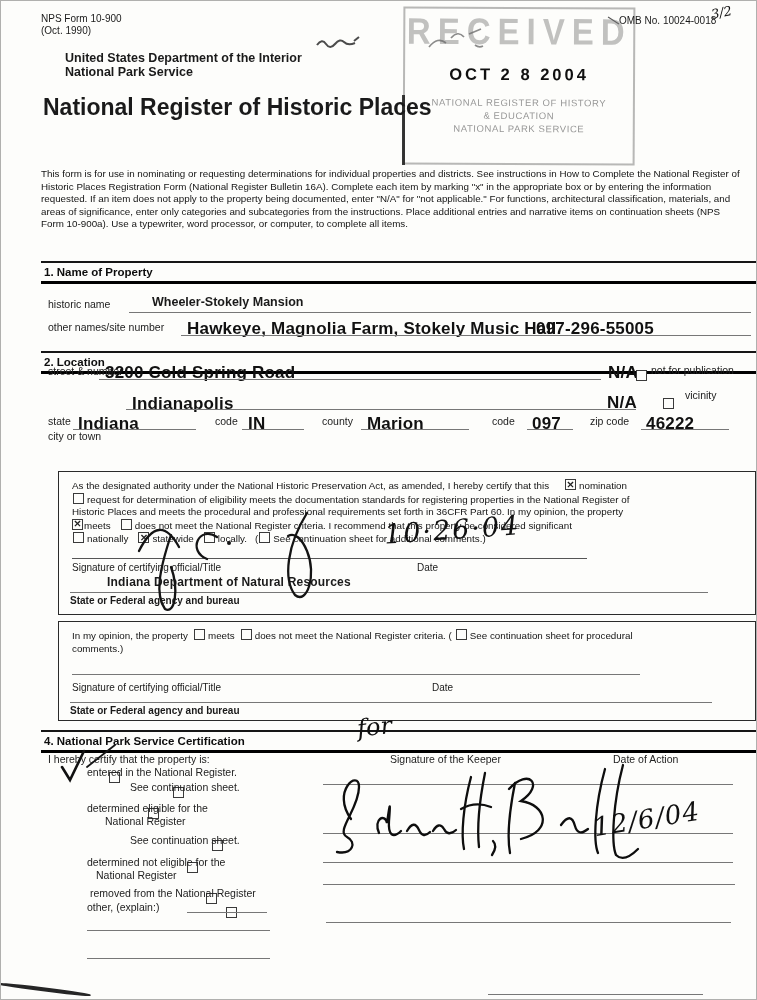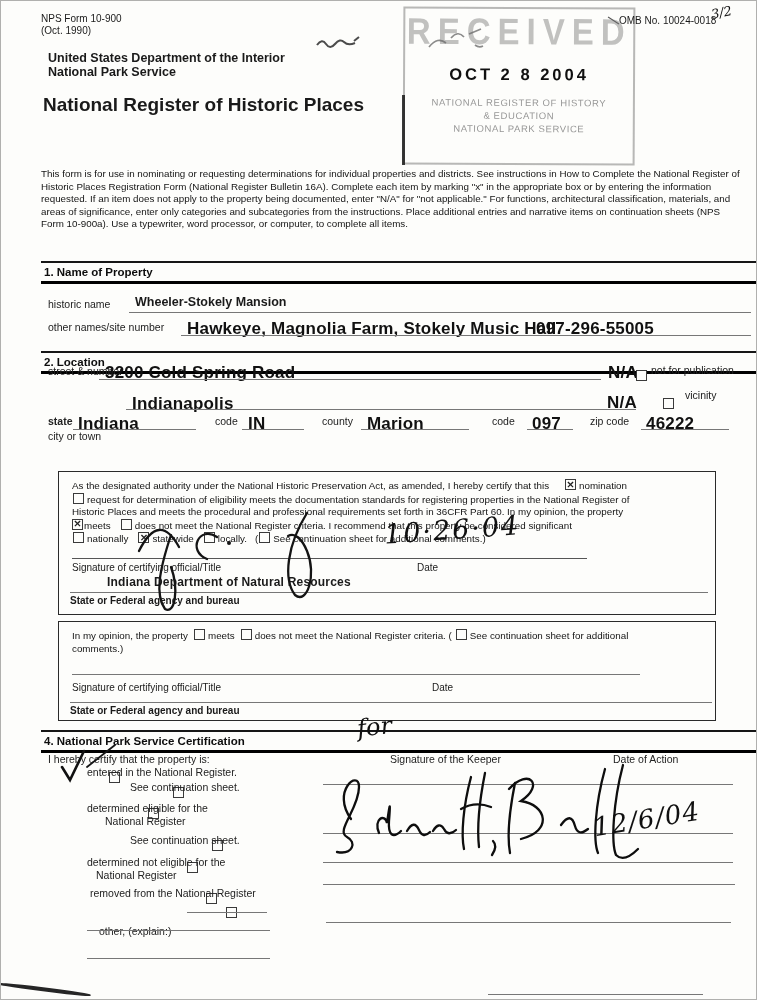--- a/index.html
+++ b/index.html
@@ -6,29 +6,29 @@
   .page{
     position:relative;width:757px;height:1000px;margin:0 auto;
     background:#fdfdfb;overflow:hidden;
     font-family:"Liberation Sans", sans-serif;color:#1a1a1a;
     border:1px solid #b0b0ae;box-sizing:border-box;
   }
   .abs{position:absolute;}
   .lbl{font-size:10.5px;color:#222;}
   .sm{font-size:10px;}
   .val{font-weight:bold;font-size:17px;color:#111;letter-spacing:.2px;}
-  .bigval{font-weight:bold;font-size:12.5px;}
+  .bigval{font-weight:bold;font-size:12.5px;margin-left:17px;}
   .line{position:absolute;border-top:1.2px solid #4a4a4a;height:0;}
   .line.lt{border-top:1px solid #777;}
   .sechead{
     position:absolute;left:40px;width:712px;
     border-top:2px solid #161616;border-bottom:3.5px solid #000;
     font-weight:bold;font-size:11.5px;padding:3px 0 3px 3px;color:#0d0d0d;
   }
-  .certbox{position:absolute;border:1.3px solid #2a2a2a;background:transparent;}
+  .certbox{position:absolute;border:1.3px solid #2a2a2a;background:transparent;padding-left:40px;}
   .para{font-size:9.8px;line-height:12.6px;color:#141414;}
   .cb{
     display:inline-block;width:9px;height:9px;border:1.2px solid #3a3a3a;
     position:relative;vertical-align:-1px;margin:0 3px 0 1px;background:#fdfdfb;
   }
   .cb.x::after{
     content:"\2715";position:absolute;left:0px;top:-1.5px;width:9px;
     font-size:9.5px;font-weight:bold;color:#222;text-align:center;line-height:11px;
   }
   .hand{
@@ -56,21 +56,21 @@
   
   <div class="abs sm" style="left:40px;top:12px;">NPS Form 10-900</div>
   <div class="abs sm" style="left:40px;top:24px;">(Oct. 1990)</div>
   <div class="abs sm" style="left:618px;top:14px;">OMB No. 10024-0018</div>
   <div class="abs hand" style="left:710px;top:4px;font-size:13px;transform:rotate(-12deg);">3/2</div>
   <div class="abs" style="left:606px;top:19px;width:13px;border-top:1.6px solid #555;transform:rotate(33deg);"></div>
 
   <div class="abs bigval" style="left:47px;top:50px;">United States Department of the Interior</div>
   <div class="abs bigval" style="left:47px;top:64px;">National Park Service</div>
 
-  <div class="abs" style="left:42px;top:93px;font-size:19px;font-weight:bold;">National Register of Historic Places</div>
+  <div class="abs" style="left:42px;top:93px;font-size:23px;font-weight:bold;">National Register of Historic Places</div>
 
   
   <svg class="abs" style="left:313px;top:34px;" width="48" height="16" viewBox="0 0 48 16">
     <path d="M3 10 q5 -7 9 -1 t9 0 t9 -2 t11 1 M40 6 l5 -4" stroke="#2c2c2c" stroke-width="2" fill="none" opacity=".85"></path>
   </svg>
   <svg class="abs" style="left:424px;top:24px;" width="62" height="28" viewBox="0 0 62 28">
     <path d="M4 22 q9 -11 17 -4 M26 13 q7 -8 13 -1 M44 9 l12 -5 M50 20 q4 3 8 1" stroke="#5a5a5a" stroke-width="1.7" fill="none" opacity=".7"></path>
   </svg>
 
   
@@ -108,21 +108,21 @@
   <div class="abs lbl" style="left:650px;top:363px;">not for publication</div>
 
   <div class="abs lbl" style="left:47px;top:389px;margin-top:40px;">city or town</div>
   <div class="abs val" style="left:131px;top:393px;">Indianapolis</div>
   <div class="line lt" style="left:125px;top:408px;width:478px;"></div>
   <div class="abs val" style="left:606px;top:392px;">N/A</div>
   <div class="line lt" style="left:602px;top:408px;width:33px;"></div>
   <span class="cb abs" style="left:642px;top:393px;"></span>
   <div class="abs lbl" style="left:684px;top:388px;">vicinity</div>
 
-  <div class="abs lbl" style="left:47px;top:414px;font-weight:bold;">state</div>
+  <div class="abs lbl" style="left:47px;top:414px;">state</div>
   <div class="abs val" style="left:77px;top:413px;">Indiana</div>
   <div class="line lt" style="left:72px;top:428px;width:123px;"></div>
   <div class="abs lbl" style="left:214px;top:414px;">code</div>
   <div class="abs val" style="left:247px;top:413px;">IN</div>
   <div class="line lt" style="left:241px;top:428px;width:62px;"></div>
   <div class="abs lbl" style="left:321px;top:414px;">county</div>
   <div class="abs val" style="left:366px;top:413px;">Marion</div>
   <div class="line lt" style="left:360px;top:428px;width:108px;"></div>
   <div class="abs lbl" style="left:491px;top:414px;">code</div>
   <div class="abs val" style="left:531px;top:413px;">097</div>
@@ -158,21 +158,21 @@
       <path d="M98 38 C 80 26 68 52 88 60"></path>
       <path d="M52 36 C 40 72 36 96 46 110 C 56 116 60 90 52 68"></path>
       <path d="M188 14 C 168 46 164 80 176 96 C 188 106 198 76 188 52 C 183 40 176 33 169 37"></path>
     </g>
     <circle cx="110" cy="44" r="2" fill="#141414"></circle>
   </svg>
   <div class="abs hand" style="left:383px;top:513px;font-size:27px;transform:rotate(-4deg);letter-spacing:2px;">10·26·04</div>
 
   <div class="certbox" style="left:57px;top:620px;width:656px;height:98px;">
     <div class="para" style="position:absolute;left:13px;top:7px;width:632px;">
-      <div><span>In my opinion, the property</span><span class="cb" style="margin-left:6px;"></span><span>meets</span><span class="cb" style="margin-left:6px;"></span><span>does not meet the National Register criteria.  (</span><span class="cb" style="margin-left:4px;"></span><span>See continuation sheet for additional</span></div>
+      <div><span>In my opinion, the property</span><span class="cb" style="margin-left:6px;"></span><span>meets</span><span class="cb" style="margin-left:6px;"></span><span>does not meet the National Register criteria.  (</span><span class="cb" style="margin-left:4px;"></span><span>See continuation sheet for procedural</span></div>
       <div><span>comments.)</span></div>
     </div>
     <div class="line lt" style="left:13px;top:52px;width:568px;"></div>
     <div class="abs sm" style="left:13px;top:60px;">Signature of certifying official/Title</div>
     <div class="abs sm" style="left:373px;top:60px;">Date</div>
     <div class="line lt" style="left:11px;top:80px;width:642px;"></div>
     <div class="abs sm boldlbl" style="left:11px;top:83px;">State or Federal agency and bureau</div>
   </div>
 
   
@@ -204,21 +204,21 @@
   <div class="abs lbl" style="left:129px;top:833px;">See continuation sheet.</div>
 
   <span class="cb abs" style="left:68px;top:857px;"></span>
   <div class="abs lbl" style="left:86px;top:855px;">determined not eligible for the</div>
   <div class="abs lbl" style="left:95px;top:868px;">National Register</div>
 
   <span class="cb abs" style="left:68px;top:888px;"></span>
   <div class="abs lbl" style="left:89px;top:886px;">removed from the National Register</div>
 
   <span class="cb abs" style="left:68px;top:902px;"></span>
-  <div class="abs lbl" style="left:98px;top:900px;margin-top:24px;">other, (explain:)</div>
+  <div class="abs lbl" style="left:86px;top:900px;">other, (explain:)</div>
   <div class="line lt" style="left:186px;top:911px;width:80px;"></div>
 
   <div class="line lt" style="left:86px;top:929px;width:183px;"></div>
   <div class="line lt" style="left:86px;top:957px;width:183px;"></div>
 
   
   <div class="line lt" style="left:322px;top:783px;width:410px;"></div>
   <div class="line lt" style="left:322px;top:832px;width:410px;"></div>
   <div class="line lt" style="left:322px;top:861px;width:410px;"></div>
   <div class="line lt" style="left:322px;top:883px;width:412px;"></div>

